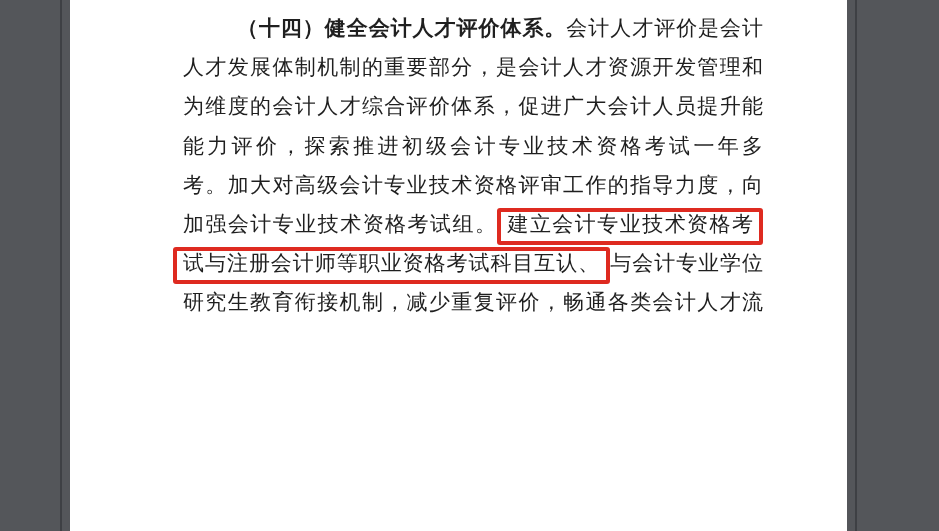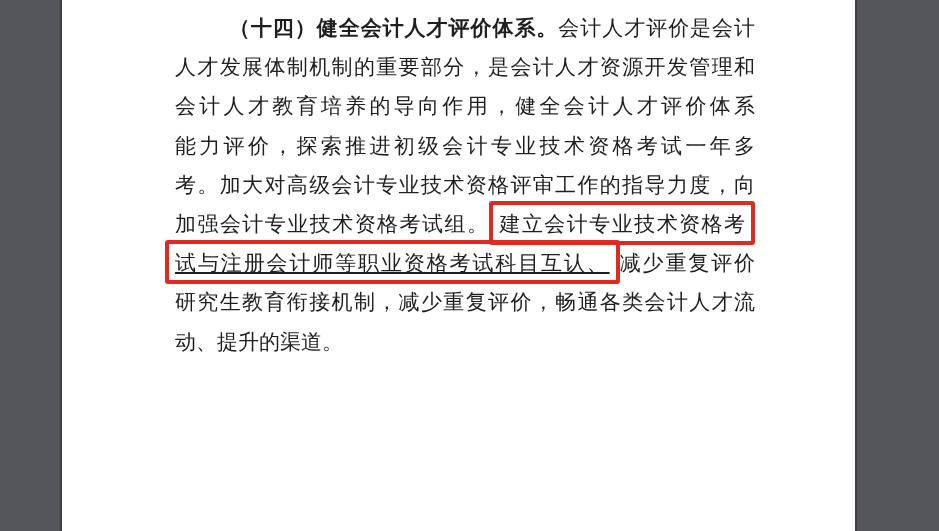--- a/index.html
+++ b/index.html
@@ -13,20 +13,21 @@
   html, body {
     width: 939px; height: 531px;
     overflow: hidden;
     background: var(--canvas-gray);
     font-family: "Liberation Serif", "DejaVu Serif", serif;
   }
   .canvas {
     width: 939px; height: 531px;
     display: flex;
     flex-direction: row;
+    gap: 8px;
   }
   .side-band {
     background: var(--canvas-gray);
     height: 100%;
     flex: 0 0 auto;
   }
   .side-band.left  { width: 62px; border-right: 2px solid var(--edge-shade); }
   .side-band.right { width: 84px; border-left: 2px solid var(--edge-shade); }
   .page {
     flex: 1 1 auto;
@@ -56,52 +57,51 @@
   }
   .indent {
     display: inline-block;
     width: 53px;
     height: 1px;
   }
   .bold { font-weight: bold; }
   .redbox {
     border: 4px solid var(--highlight-red);
     border-radius: 3px;
-    padding: 7px 6px 5px 6px;
+    padding: 0 6px 5px 6px;
   }
-  .redbox.box-start { margin-left: -10px; text-decoration: underline; }
+  .redbox.box-start { margin-left: -10px; }
 </style>
 </head>
 <body>
 
 <div class="canvas">
   <div class="side-band left"></div>
 
   <div class="page">
     <div class="text-block">
 
       <div class="line"><span class="indent"></span><span class="bold">（十四）健全会计人才评价体系。</span><span>会计人才评价是会计</span></div>
 
       <div class="line"><span>人才发展体制机制的重要部分，是会计人才资源开发管理和</span></div>
 
 
 
-      <div class="line"><span>会计人才教育培养的导向作用，健全会计人才评价体系</span></div>
+      <div class="line"><span>为维度的会计人才综合评价体系，促进广大会计人员提升能</span></div>
 
 
 
       <div class="line"><span>能力评价，探索推进初级会计专业技术资格考试一年多</span></div>
 
       <div class="line"><span>考。加大对高级会计专业技术资格评审工作的指导力度，向</span></div>
 
       <div class="line"><span>加强会计专业技术资格考试组。</span><span class="redbox">建立会计专业技术资格考</span></div>
 
-      <div class="line"><span class="redbox box-start">试与注册会计师等职业资格考试科目互认、</span><span>减少重复评价</span></div>
+      <div class="line"><span class="redbox box-start">试与注册会计师等职业资格考试科目互认、</span><span>与会计专业学位</span></div>
 
       <div class="line"><span>研究生教育衔接机制，减少重复评价，畅通各类会计人才流</span></div>
 
-      <div class="line last-line"><span>动、提升的渠道。</span></div>
 
     </div>
   </div>
 
   <div class="side-band right"></div>
 </div>
 
 </body></html>

